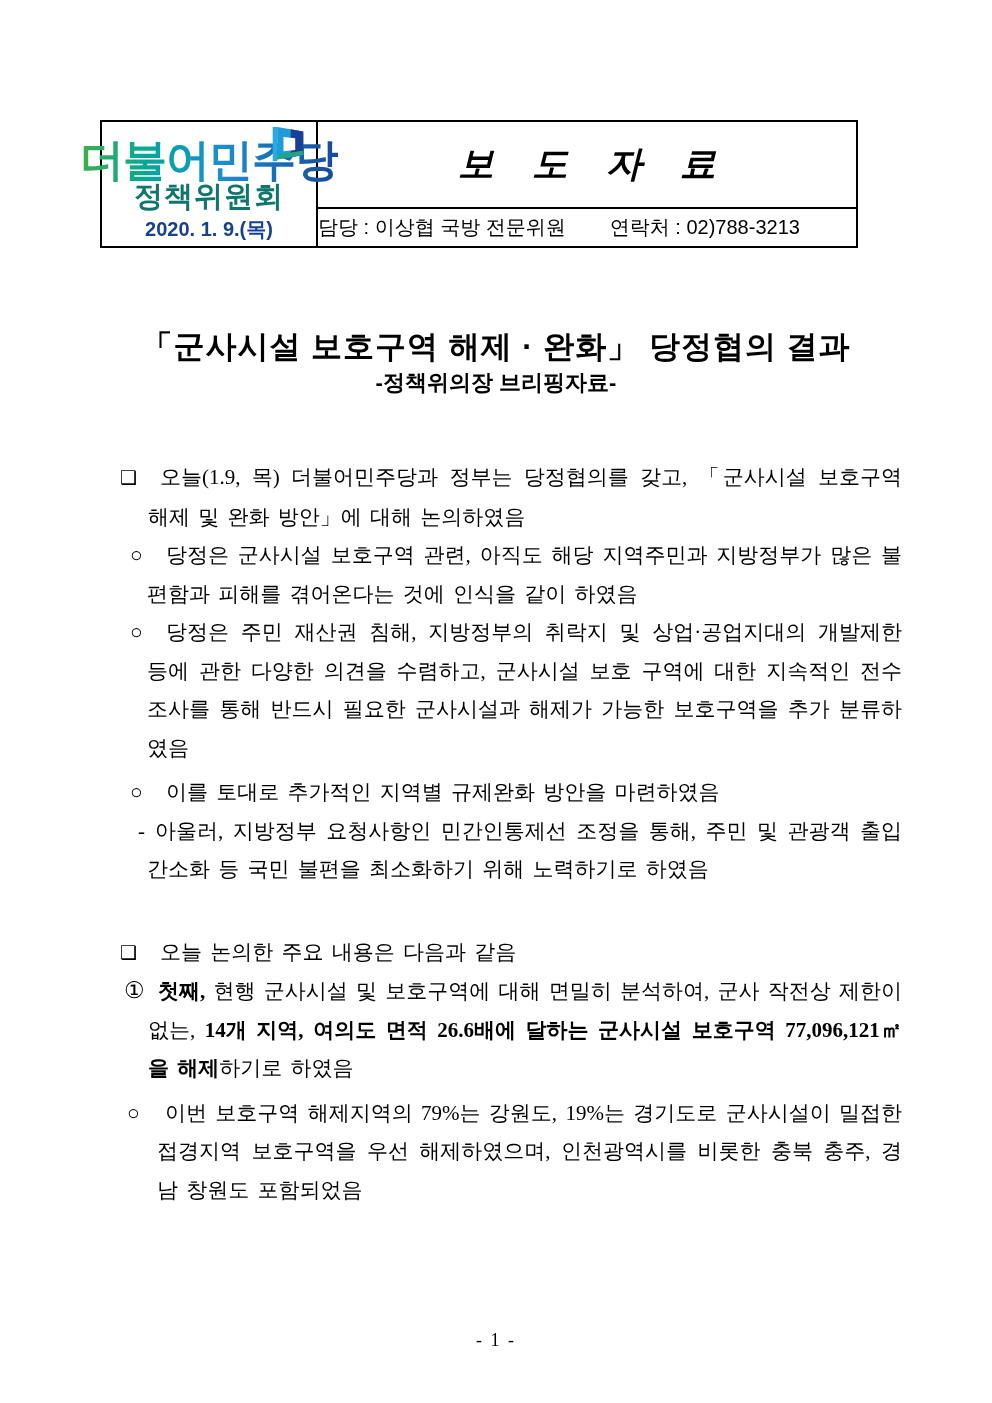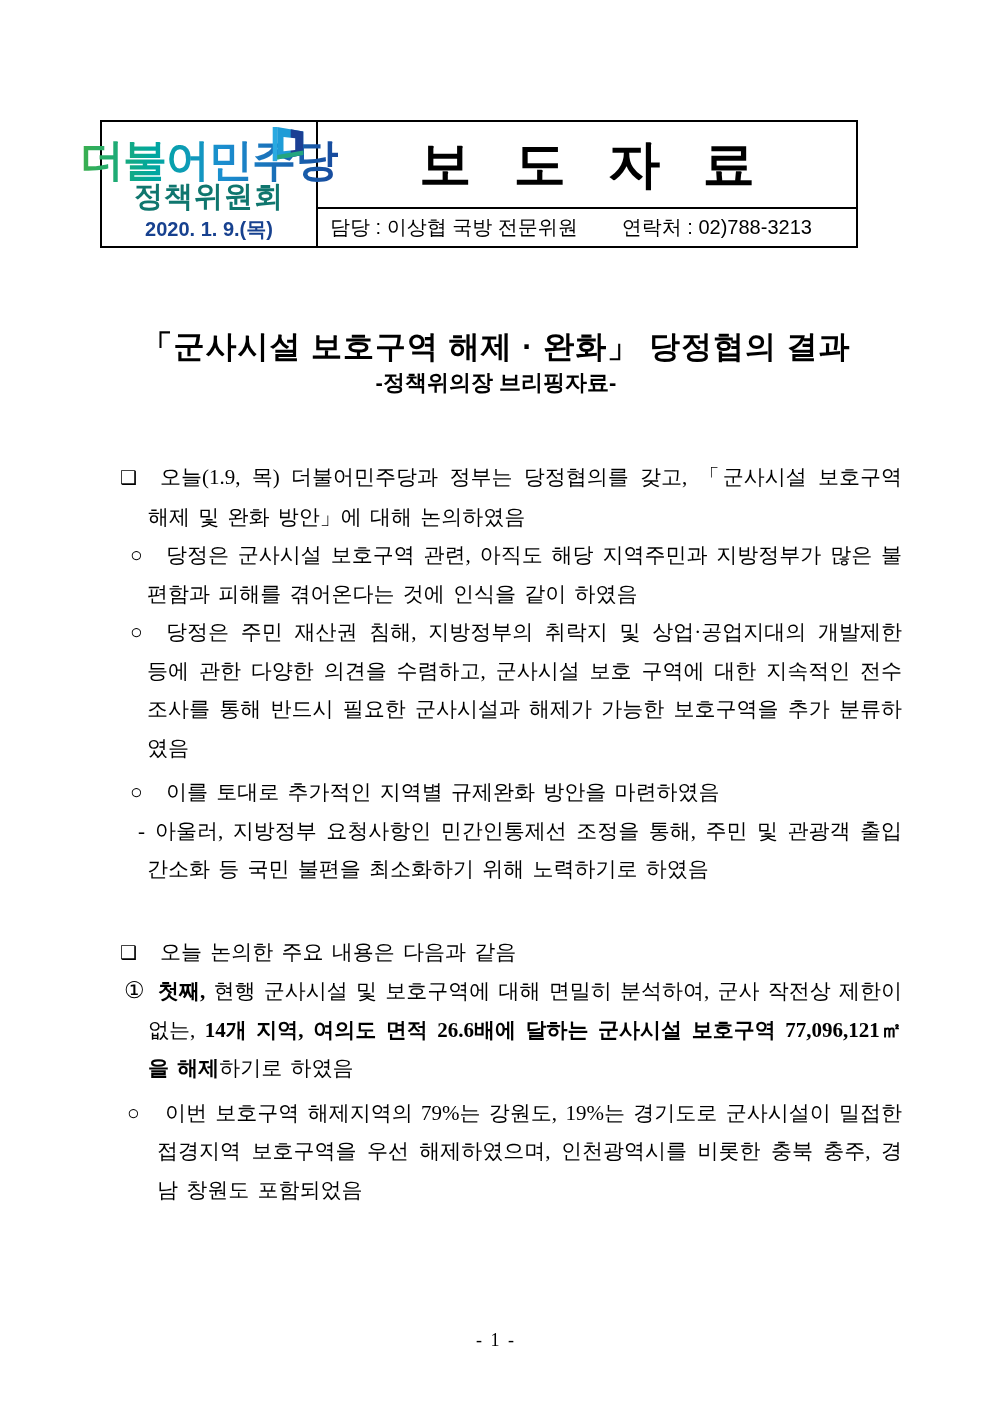--- a/index.html
+++ b/index.html
@@ -44,28 +44,28 @@
   .issue-date {
     font-size:20px; font-weight:700; line-height:1; margin-top:8px;
     color:#17418f; white-space:nowrap;
   }
   .right-cell { flex:1; display:flex; flex-direction:column; }
   .press-title-row {
     height:85px; display:flex; align-items:center; justify-content:center;
   }
   .press-title {
     font-family:"Liberation Sans", sans-serif;
-    font-size:52px; font-weight:900; letter-spacing:14px;
-    white-space:nowrap; padding-left:14px;
+    font-size:36px; font-weight:900; letter-spacing:14px;
+    white-space:nowrap; padding-left:14px;font-style:italic;
   }
   .contact-row {
     flex:1; border-top:2px solid #000;
     display:flex; align-items:center;
     font-family:"Liberation Sans", sans-serif;
-    font-size:20px; padding-left:12px; gap:44px; white-space:nowrap;
+    font-size:20px; gap:44px; white-space:nowrap;
   }
 
   
   .doc-title {
     position:absolute; top:326px; left:0; width:100%;
     text-align:center;
     font-family:"Liberation Sans", sans-serif;
     font-size:31px; font-weight:800; letter-spacing:1px;
     white-space:nowrap;
   }

